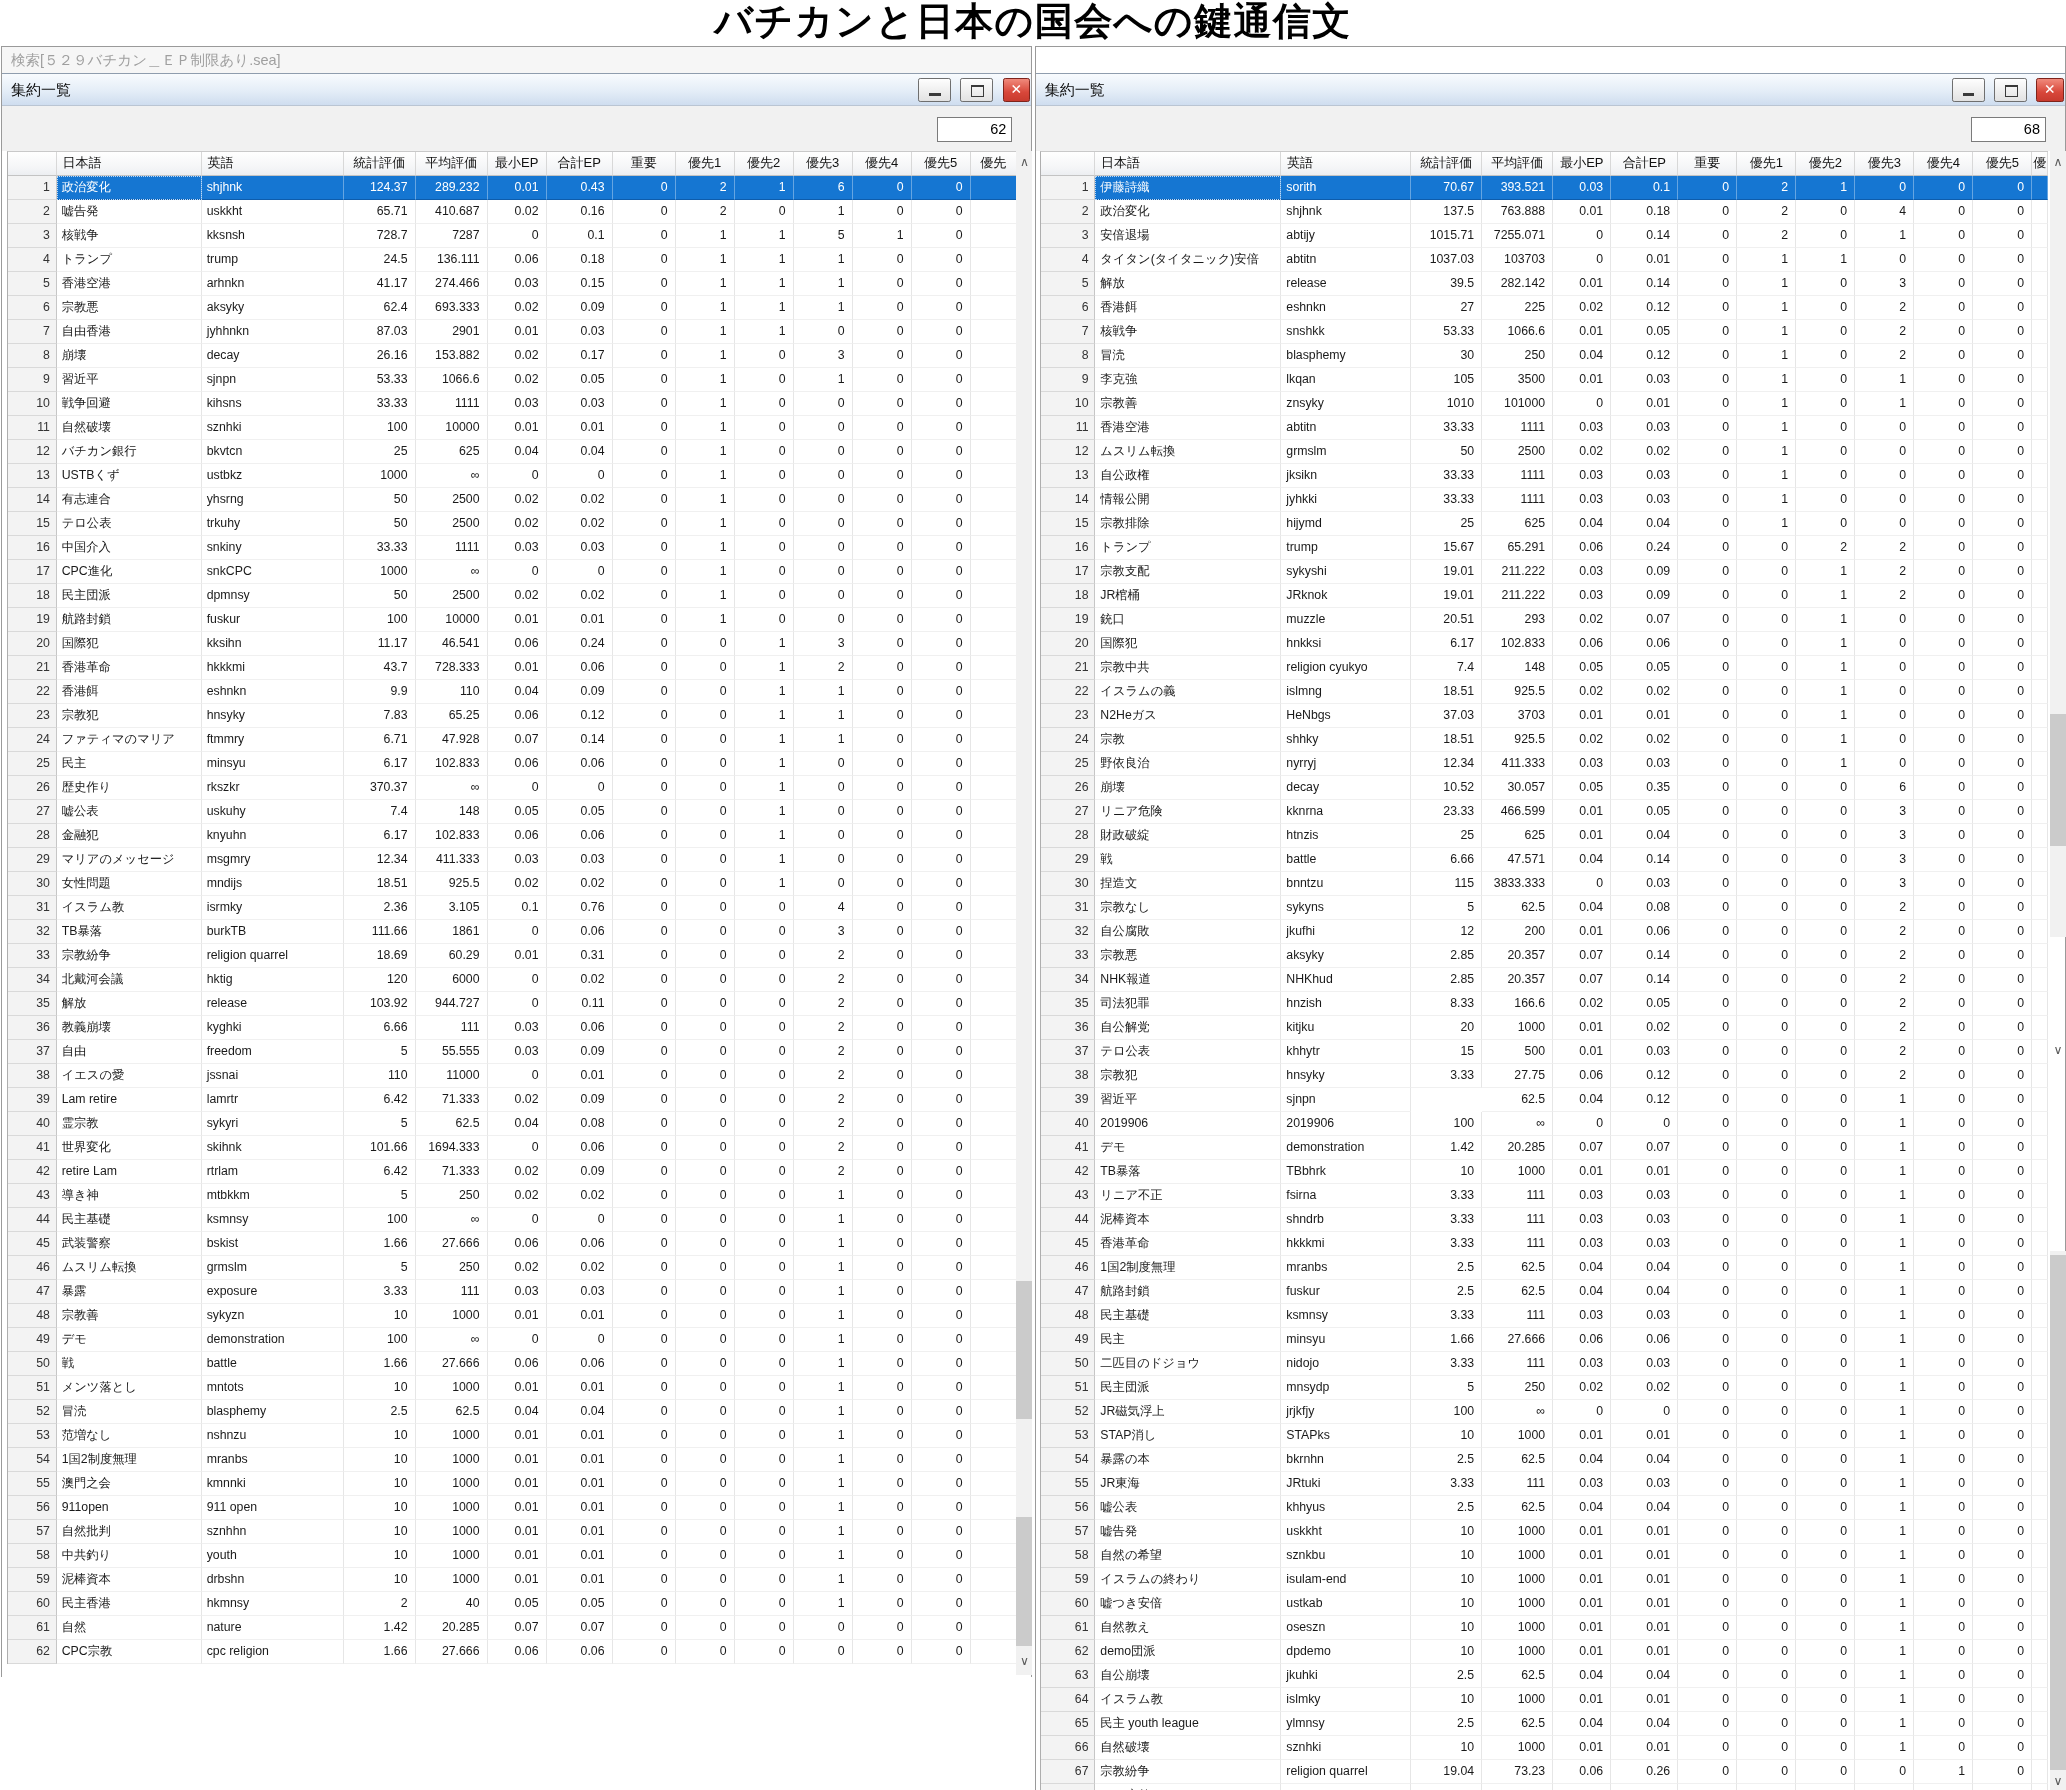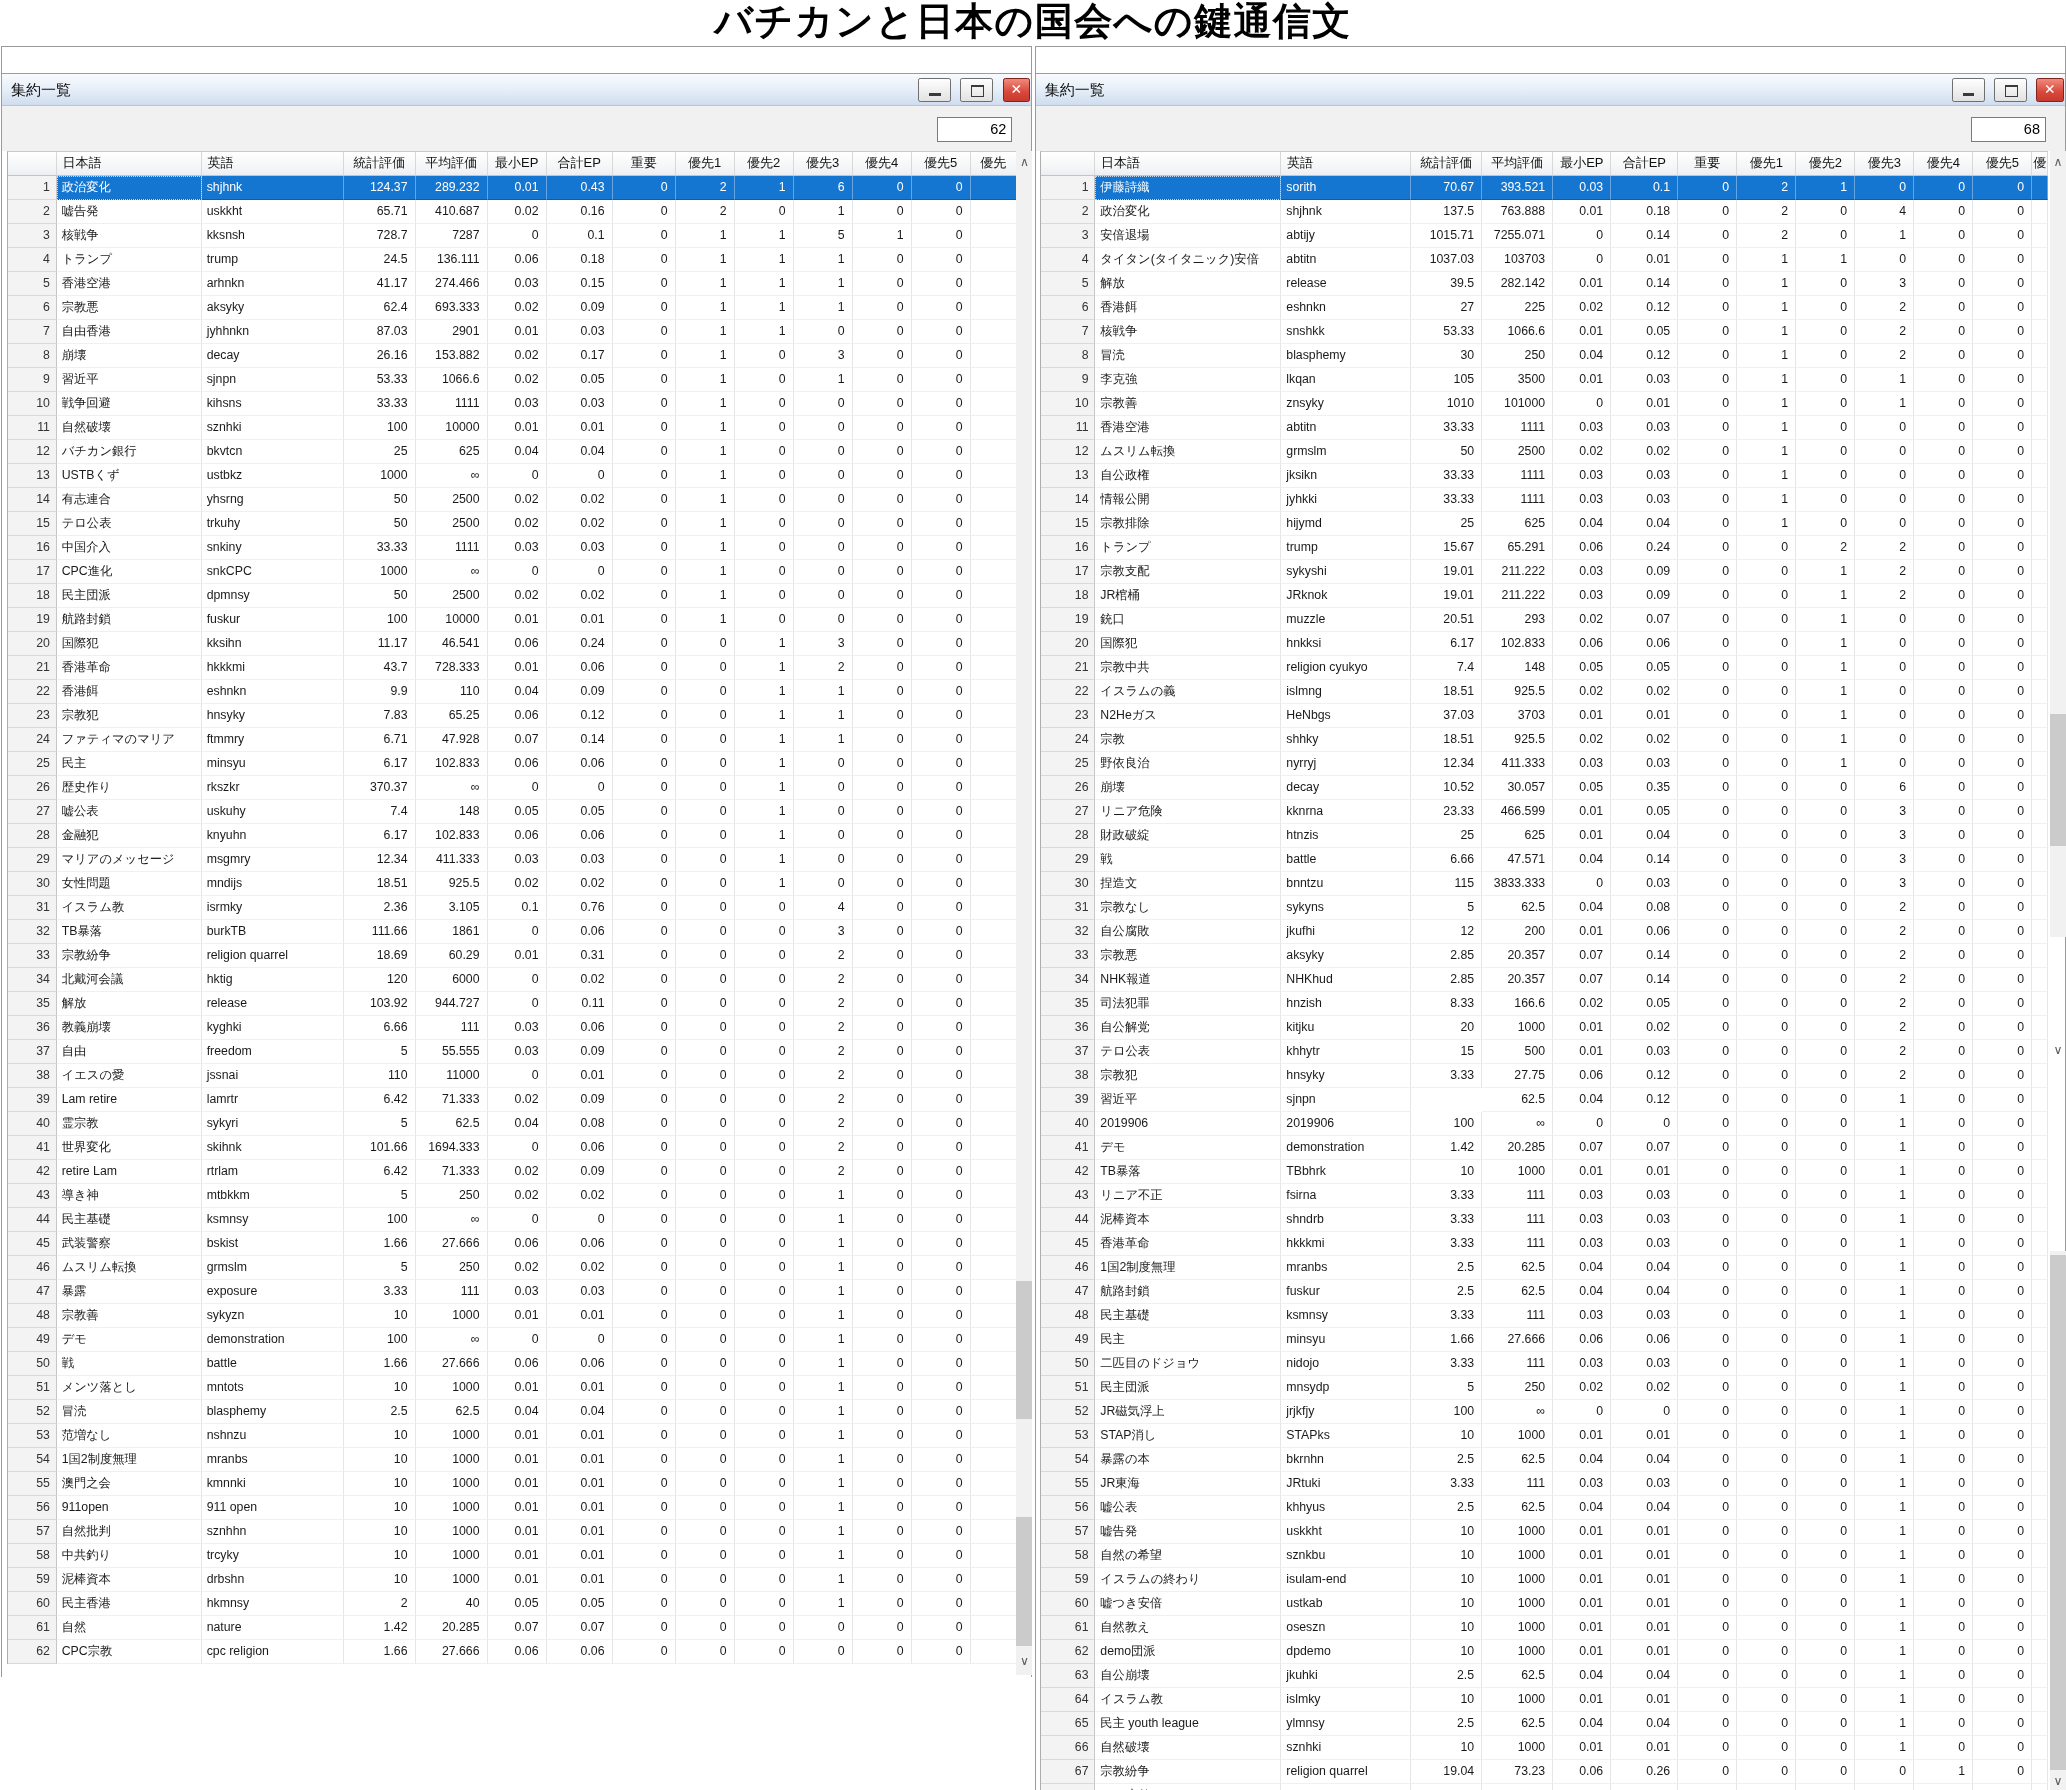--- a/index.html
+++ b/index.html
@@ -84,20 +84,21 @@
     position:absolute;width:16px;height:19px;text-align:center;
     color:#5a5a5a;font-size:12.3px;line-height:19px;background:transparent;
   }
 </style>
 </head>
 <body>
 
 <div class="page-title">バチカンと日本の国会への鍵通信文</div>
 
 <div class="window" id="win0">
+  <div class="wtitle">検索[５２９バチカン＿ＥＰ制限あり.sea]</div>
   <div class="pbar">
     <span class="ptitle">集約一覧</span>
     <span class="btns">
       <span class="btn"><span class="glyph-min"></span></span>
       <span class="btn"><span class="glyph-max"></span></span>
       <span class="btn close"><span class="glyph-x">✕</span></span>
     </span>
   </div>
   <div class="band"></div>
   <div class="counter">62</div>
@@ -1028,21 +1029,21 @@
           <div class="c right" style="width: 59px;">0</div>
           <div class="c right" style="width: 59px;">0</div>
           <div class="c right" style="width: 59px;">1</div>
           <div class="c right" style="width: 59px;">0</div>
           <div class="c right" style="width: 59px;">0</div>
           <div class="c right" style="width: 46px;"></div>
         </div>
         <div class="lr">
           <div class="c num" style="width: 49px;">58</div>
           <div class="c left jpfocus" style="width: 145px;">中共釣り</div>
-          <div class="c left" style="width: 142px;">trcyky</div>
+          <div class="c left" style="width: 142px;">youth</div>
           <div class="c right" style="width: 72px;">10</div>
           <div class="c right" style="width: 72px;">1000</div>
           <div class="c right" style="width: 59px;">0.01</div>
           <div class="c right" style="width: 66px;">0.01</div>
           <div class="c right" style="width: 63px;">0</div>
           <div class="c right" style="width: 59px;">0</div>
           <div class="c right" style="width: 59px;">0</div>
           <div class="c right" style="width: 59px;">1</div>
           <div class="c right" style="width: 59px;">0</div>
           <div class="c right" style="width: 59px;">0</div>

